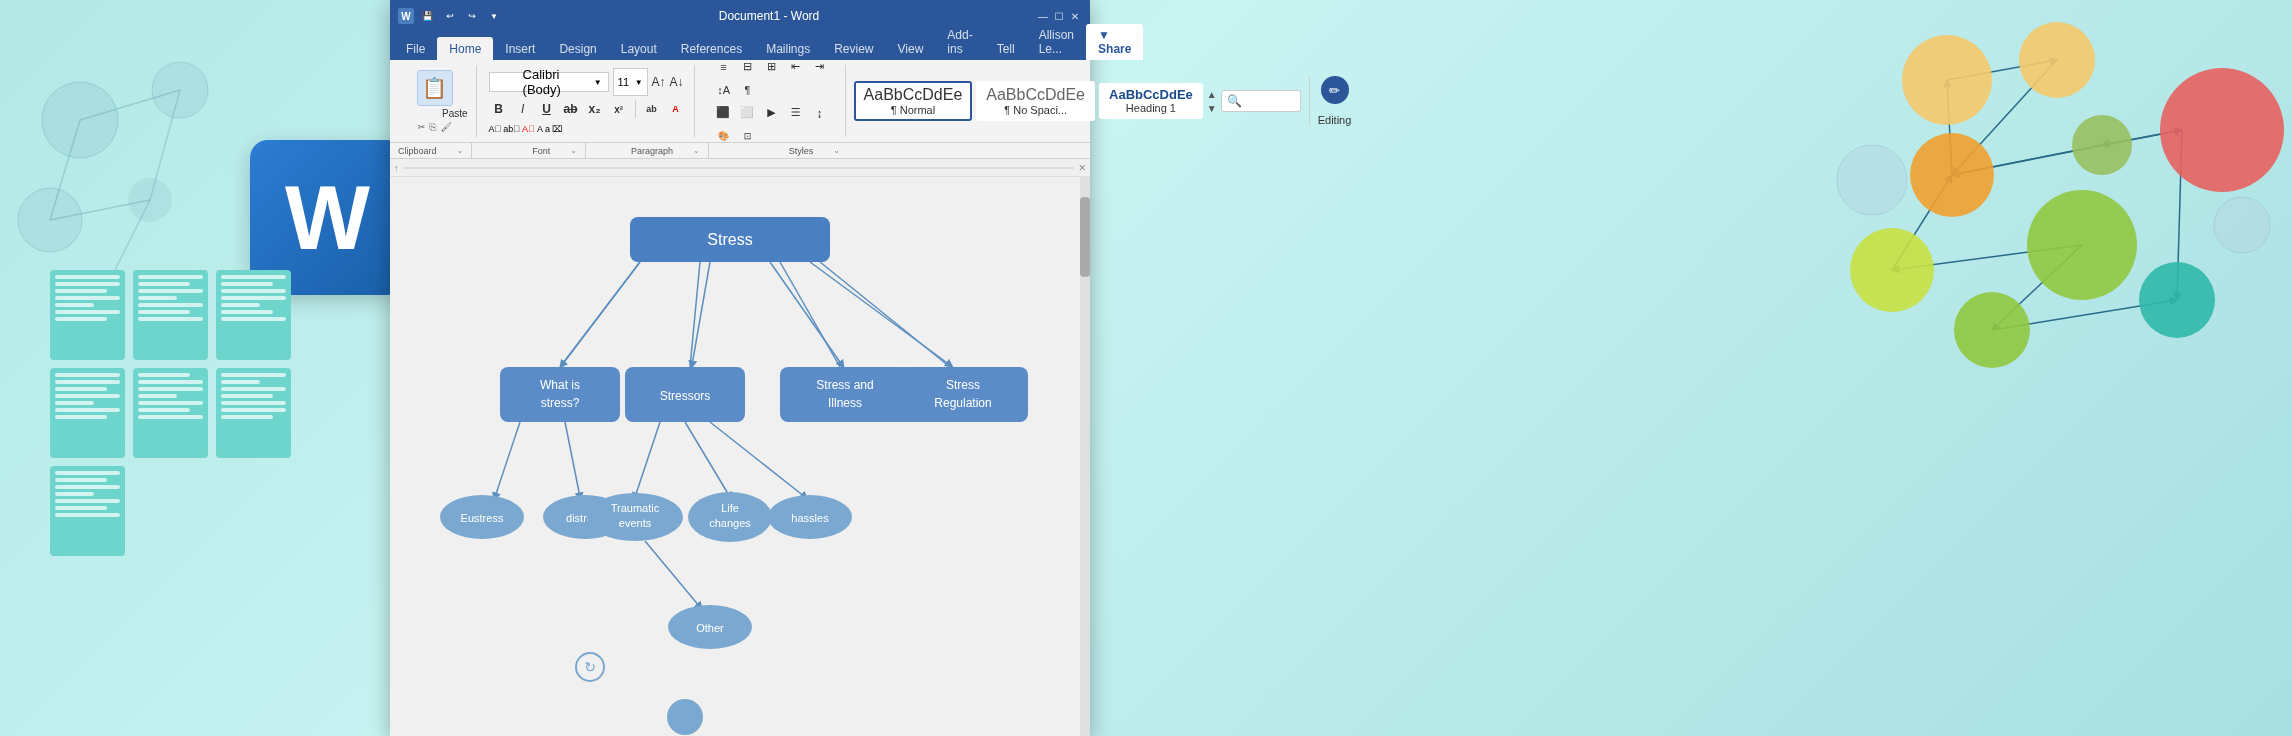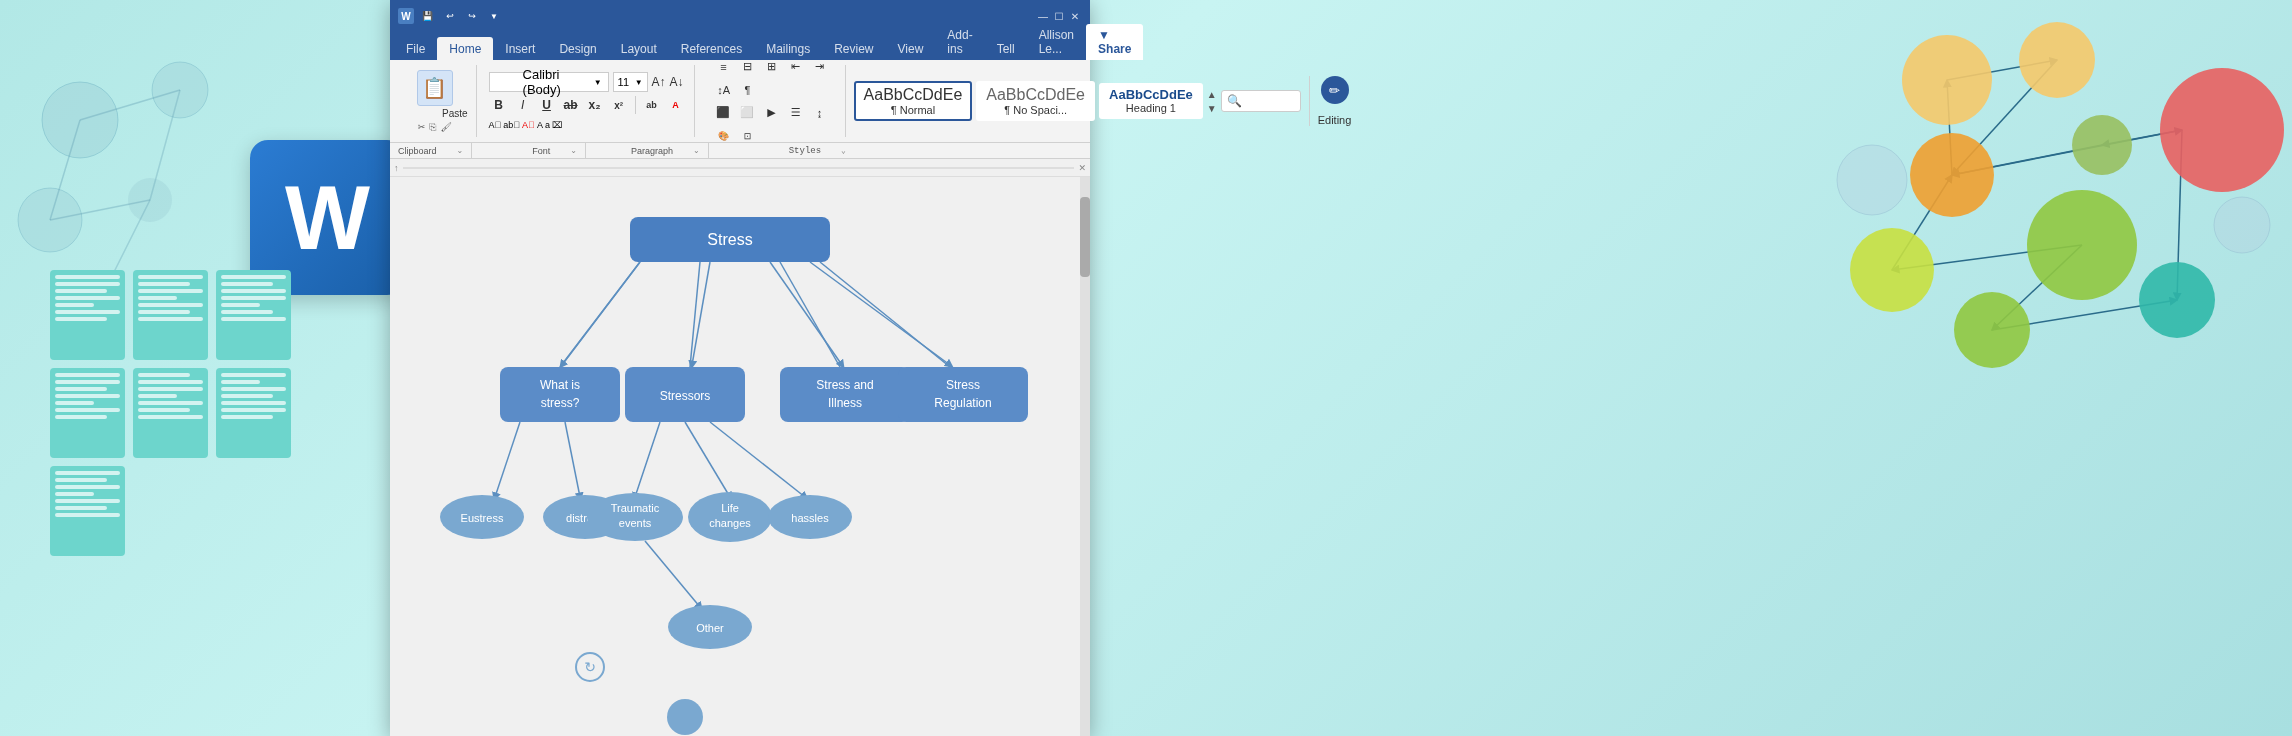--- a/index.html
+++ b/index.html
@@ -257,21 +257,21 @@
       justify-content: space-between;
       cursor: pointer;
     }
 
     .font-size-box {
       border: 1px solid #ccc;
       background: white;
       padding: 2px 4px;
       font-size: 11px;
       width: 35px;
-      height: 20px;
+      height: 28px;
       display: flex;
       align-items: center;
       justify-content: space-between;
       cursor: pointer;
     }
 
     .font-row2 {
       display: flex;
       align-items: center;
       gap: 4px;
@@ -561,20 +561,21 @@
   <div class="title-bar">
     <div class="title-bar-left">
       <div class="title-bar-icon">
         <span style="color:white;font-weight:bold;font-size:10px;">W</span>
       </div>
       <span class="tb-btn save">💾</span>
       <span class="tb-btn undo">↩</span>
       <span class="tb-btn redo">↪</span>
       <span class="tb-btn" style="color:white;font-size:8px;">▼</span>
     </div>
+    <span class="title-text">Document1 - Word</span>
     <div class="window-controls">
       <span class="win-ctrl">—</span>
       <span class="win-ctrl">☐</span>
       <span class="win-ctrl">✕</span>
     </div>
   </div>
 
   <div class="ribbon">
     <div class="ribbon-tabs">
       <div class="ribbon-tab">File</div>
@@ -706,21 +707,21 @@
         <span style="font-size:8px;cursor:pointer;color:#888;">⌄</span>
       </div>
       <div class="rl-item" style="padding-left:60px;">
         <span style="font-size:9px;color:#555;">Font</span>
         <span style="font-size:8px;cursor:pointer;color:#888;">⌄</span>
       </div>
       <div class="rl-item" style="padding-left:45px;">
         <span style="font-size:9px;color:#555;">Paragraph</span>
         <span style="font-size:8px;cursor:pointer;color:#888;">⌄</span>
       </div>
-      <div class="rl-item" style="padding-left:80px;border-right:none;font-family:Liberation Mono, monospace;">
+      <div class="rl-item" style="padding-left:80px;border-right:none;">
         <span style="font-size:9px;color:#555;">Styles</span>
         <span style="font-size:8px;cursor:pointer;color:#888;">⌄</span>
       </div>
     </div>
   </div>
 
   <div style="height:18px;background:#f0f0f0;border-bottom:1px solid #ddd;display:flex;align-items:center;padding:0 4px;">
     <span style="font-size:9px;color:#888;">↑</span>
     <div style="flex:1;height:2px;background:#ddd;margin:0 4px;"></div>
     <span style="font-size:9px;color:#888;">✕</span>

